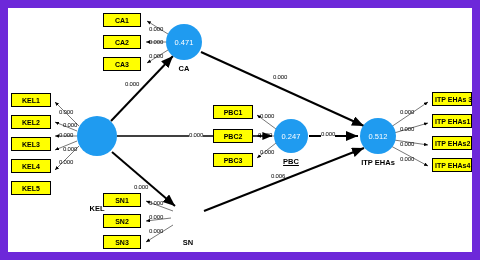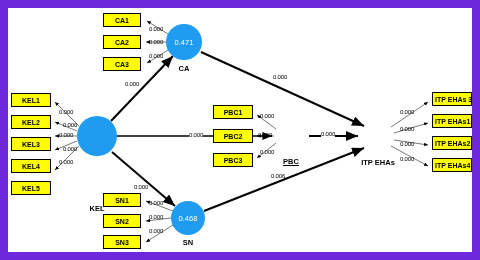--- a/index.html
+++ b/index.html
@@ -203,31 +203,34 @@
       <span>CA</span>
     </div>
 
     <div class="latent" style="left:69px;top:108px;width:40px;height:40px;">
       <span></span>
     </div>
     <div class="latent-label" style="left:69px;top:152px;width:40px;margin-top:44px;">
       <span>KEL</span>
     </div>
 
+    <div class="latent" style="left:266px;top:111px;width:34px;height:34px;">
+      <span>0.247</span>
+    </div>
     <div class="latent-label" style="left:263px;top:149px;width:40px;text-decoration:underline;">
       <span>PBC</span>
     </div>
 
-    <div class="latent" style="left:163px;top:193px;width:34px;height:34px;">
-      <span>0.468</span>
-    </div>
     <div class="latent-label" style="left:160px;top:230px;width:40px;">
       <span>SN</span>
     </div>
 
+    <div class="latent" style="left:352px;top:110px;width:36px;height:36px;">
+      <span>0.512</span>
+    </div>
     <div class="latent-label" style="left:346px;top:150px;width:48px;text-align:center;">
       <span>ITP EHAs</span>
     </div>
 
     <div class="edge-label" style="left:141px;top:18px;">
       <span>0.000</span></div>
     <div class="edge-label" style="left:141px;top:31px;">
       <span>0.000</span></div>
     <div class="edge-label" style="left:141px;top:45px;">
       <span>0.000</span></div>

